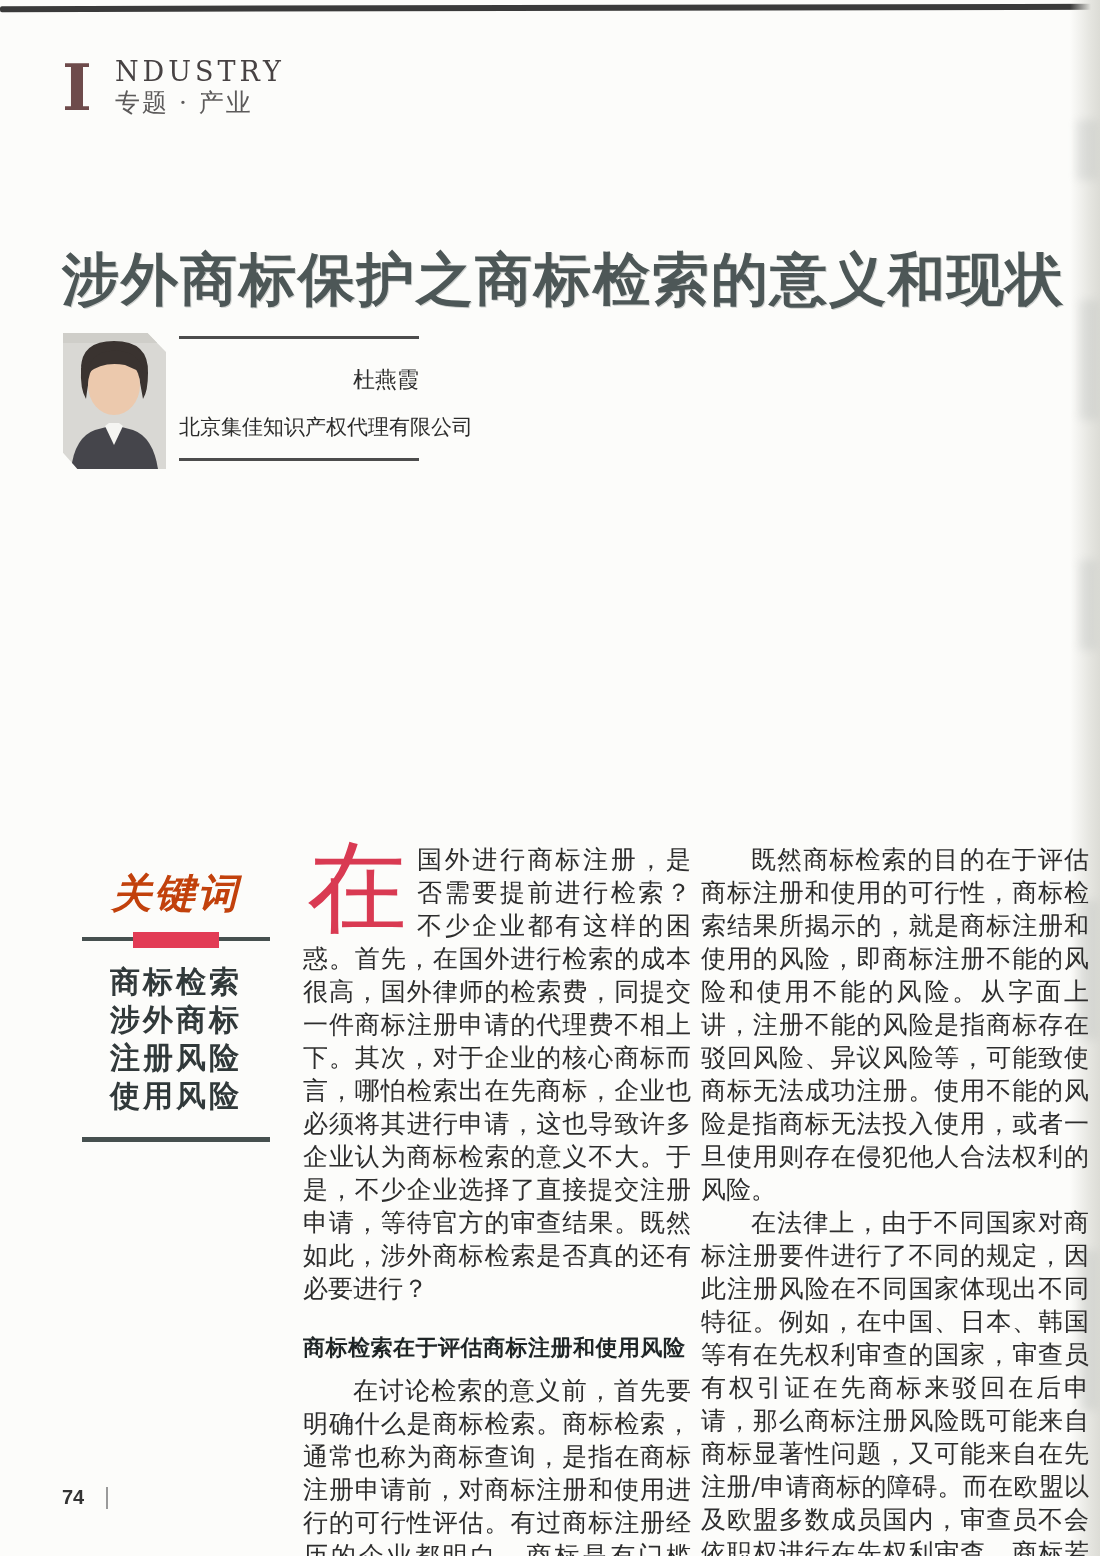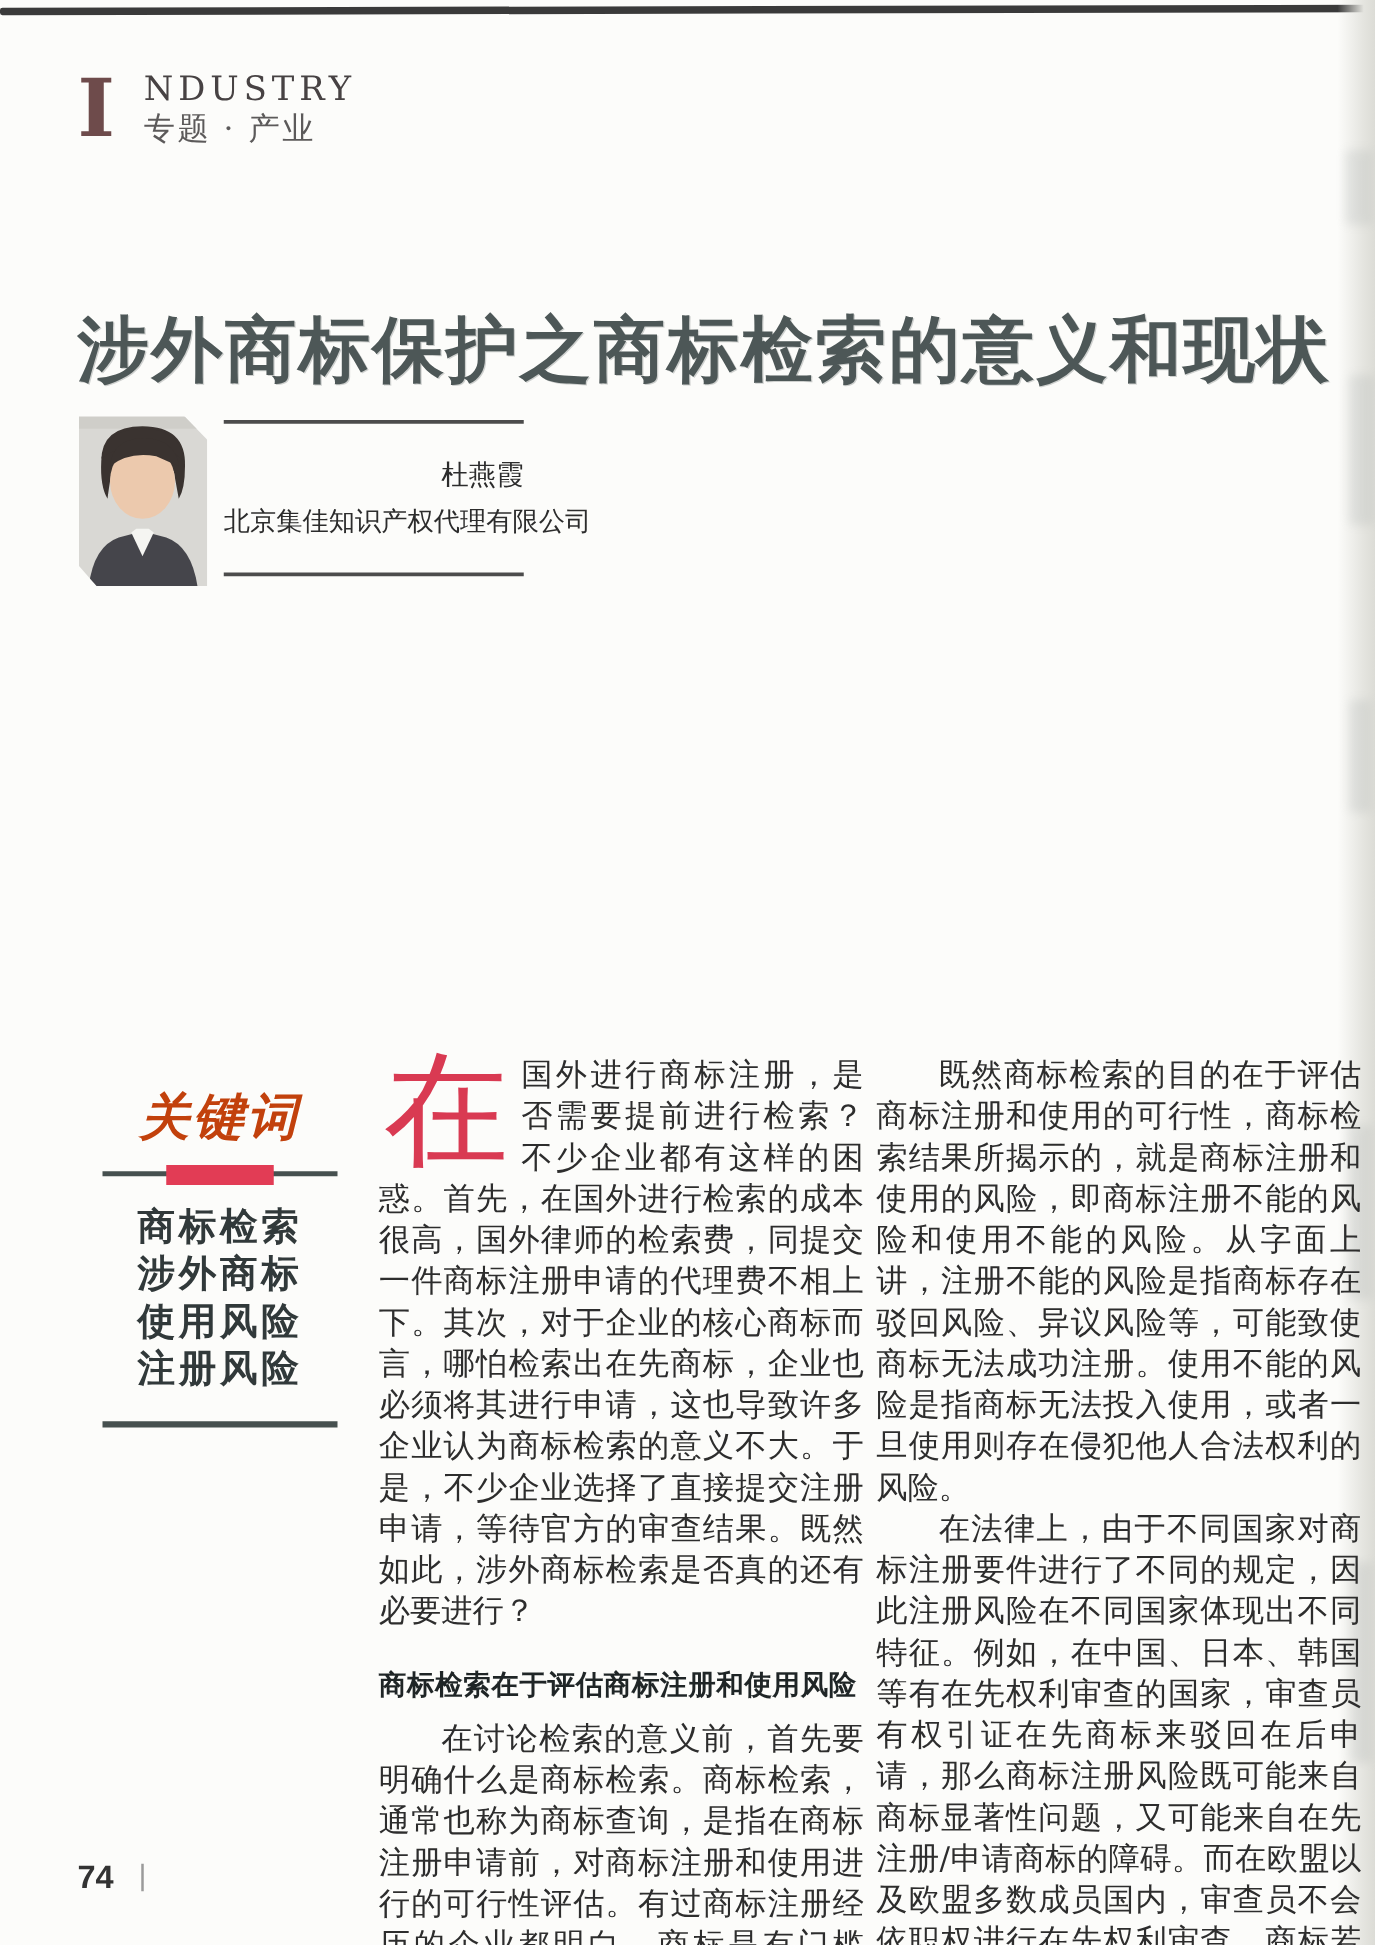--- a/index.html
+++ b/index.html
@@ -49,21 +49,21 @@
   }
   
   .author-photo{
     position:absolute;left:63px;top:333px;width:103px;height:136px;
     clip-path:polygon(0 0,82% 0,100% 14%,100% 100%,14% 100%,0 88%);
   }
   .author-text{position:absolute;left:179px;top:336px;width:240px;}
   .author-rule{height:3px;background:#4c4c4c;width:240px;}
   .author-rule.bottom{position:absolute;top:122px;}
   .author-name{font-size:22px;color:#2c2c2c;margin-top:26px;font-family:"Liberation Sans","DejaVu Sans",sans-serif;text-align:right;}
-  .author-affil{font-size:21px;color:#2c2c2c;margin-top:8px;font-family:Liberation Serif, serif;white-space:nowrap;}
+  .author-affil{font-size:21px;color:#2c2c2c;margin-top:18px;font-family:Liberation Serif, serif;white-space:nowrap;}
   
   .keywords{position:absolute;left:82px;top:866px;width:188px;text-align:center;}
   .kw-heading{
     font-size:40px;font-weight:700;color:#c2410c;letter-spacing:3px;font-style:italic;
   }
   .kw-rulewrap{position:relative;height:18px;margin-top:10px;}
   .kw-thinline{position:absolute;left:0;top:6px;width:188px;height:4px;background:#46504f;}
   .kw-redbar{position:absolute;left:51px;top:1px;width:86px;height:16px;background:#e23c55;}
   .kw-list{margin-top:14px;}
   .kw-item{
@@ -88,21 +88,21 @@
   }
   .section-heading{
     font-family:"Liberation Sans","DejaVu Sans",sans-serif;
     font-weight:700;font-size:22px;color:#1f2526;
     margin:26px 0 10px 0 !important;
     text-align:left;letter-spacing:0.5px;
   }
   
   .footer{position:absolute;left:62px;top:1486px;display:flex;align-items:center;
     font-family:"Liberation Sans","DejaVu Sans",sans-serif;}
-  .page-number{font-size:26px;font-weight:700;color:#333;}
+  .page-number{font-size:20px;font-weight:700;color:#333;}
   .footer-bar{width:2px;height:22px;background:#9a9a9a;margin-left:22px;}
 </style>
 </head>
 <body>
 
 <div class="page">
 
   <div class="scan-topline"></div>
   <div class="scan-right"></div>
   <div class="scan-blob" style="right:2px;top:120px;width:22px;height:60px;"></div>
@@ -142,22 +142,22 @@
 
   <aside class="keywords">
     <div class="kw-heading">关键词</div>
     <div class="kw-rulewrap">
       <div class="kw-thinline"></div>
       <div class="kw-redbar"></div>
     </div>
     <div class="kw-list">
       <div class="kw-item">商标检索</div>
       <div class="kw-item">涉外商标</div>
+      <div class="kw-item">注册风险</div>
       <div class="kw-item">使用风险</div>
-      <div class="kw-item">注册风险</div>
     </div>
     <div class="kw-bottomline"></div>
   </aside>
 
   <div class="col col1">
     <p>
       <span class="dropcap">在</span><span>国外进行商标注册，是否需要提前进行检索？不少企业都有这样的困惑。首先，在国外进行检索的成本很高，国外律师的检索费，同提交一件商标注册申请的代理费不相上下。其次，对于企业的核心商标而言，哪怕检索出在先商标，企业也必须将其进行申请，这也导致许多企业认为商标检索的意义不大。于是，不少企业选择了直接提交注册申请，等待官方的审查结果。既然如此，涉外商标检索是否真的还有必要进行？</span>
     </p>
     <p class="section-heading">商标检索在于评估商标注册和使用风险</p>
     <p class="indent">在讨论检索的意义前，首先要明确什么是商标检索。商标检索，通常也称为商标查询，是指在商标注册申请前，对商标注册和使用进行的可行性评估。有过商标注册经历的企业都明白，商标是有门槛的，需要满足显著性、区分性(足以与其他在先商标区分开来，排除致使其来源混淆的可能性)等要求，因此在选择某个标识作为商标之</p>

